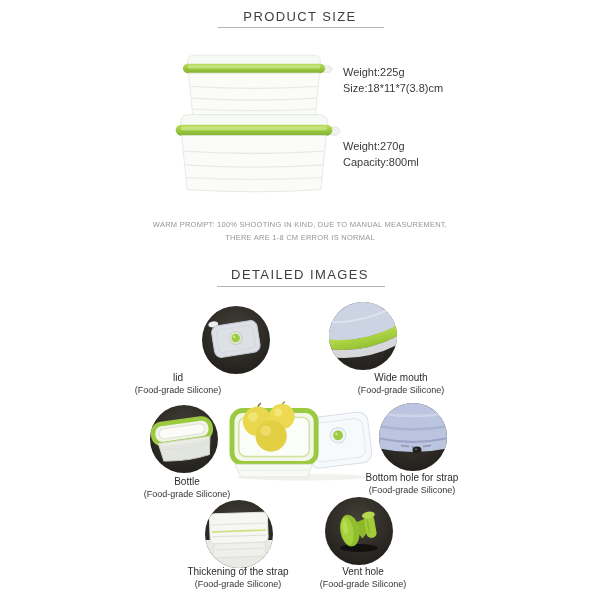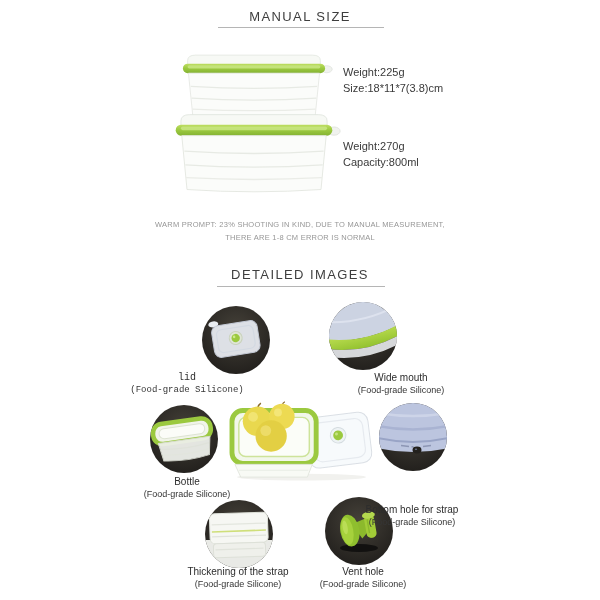--- a/index.html
+++ b/index.html
@@ -16,21 +16,21 @@
   .dlabel { text-align:center; }
   .dlabel .t { font-size:10px; color:#2d2d2d; line-height:12px; }
   .dlabel .s { font-size:9px; color:#353535; line-height:12px; }
   svg { display:block; }
 </style>
 </head>
 <body>
 
 <div class="canvas">
 
-  <div class="abs sec-title" style="left:150px; top:9px; width:300px;">MANUAL SIZE</div>
+  <div class="abs sec-title" style="left:150px; top:9px; width:300px;">PRODUCT SIZE</div>
   <div class="abs sec-rule" style="left:218px; top:27px; width:166px;"></div>
 
   <div class="abs" style="left:175px; top:52px;">
     <svg width="158" height="72" viewBox="0 0 200 92" preserveAspectRatio="none">
       <defs>
         <linearGradient id="gband1" x1="0" y1="0" x2="0" y2="1">
           <stop offset="0" stop-color="#bede62"></stop>
             <stop offset="0.5" stop-color="#9bc93f"></stop>
             <stop offset="1" stop-color="#84b233"></stop>
         </linearGradient>
@@ -70,21 +70,21 @@
     <div>Weight:225g</div>
     <div>Size:18*11*7(3.8)cm</div>
   </div>
 
   <div class="abs spec" style="left:343px; top:139px;">
     <div>Weight:270g</div>
     <div>Capacity:800ml</div>
   </div>
 
   <div class="abs warm" style="left:130px; top:219px; width:340px;">
-    <div>WARM PROMPT: 23% SHOOTING IN KIND, DUE TO MANUAL MEASUREMENT,</div>
+    <div>WARM PROMPT: 100% SHOOTING IN KIND, DUE TO MANUAL MEASUREMENT,</div>
     <div>THERE ARE 1-8 CM ERROR IS NORMAL</div>
   </div>
 
   <div class="abs sec-title" style="left:150px; top:267px; width:300px;">DETAILED IMAGES</div>
   <div class="abs sec-rule" style="left:217px; top:286px; width:168px;"></div>
 
   <div class="abs" style="left:202px; top:306px;">
     <svg width="68" height="68" viewBox="0 0 68 68">
       <defs>
         <radialGradient id="dg1" cx="0.5" cy="0.35" r="0.8">
@@ -253,36 +253,36 @@
       <circle cx="28.5" cy="28.5" r="5" fill="#f2e679" opacity="0.85"></circle>
       <circle cx="58" cy="28" r="13" fill="#edda52"></circle>
       <circle cx="54" cy="24" r="4" fill="#f4e87e" opacity="0.85"></circle>
       <circle cx="47" cy="48" r="16" fill="#e3cf43"></circle>
       <circle cx="41.5" cy="42.5" r="5.5" fill="#eede6f" opacity="0.85"></circle>
       <path d="M10 77 L89 77 L84 90 L16 90 Z" fill="#f8faf5" stroke="#e2e6de" stroke-width="1"></path>
       <path d="M14 83 L85 83" stroke="#e9ece5" stroke-width="1.2" fill="none"></path>
     </svg>
   </div>
 
-  <div class="abs dlabel" style="left:117px; top:372px; width:140px;font-family:Liberation Mono, monospace;">
+  <div class="abs dlabel" style="left:108px; top:372px; width:140px;">
     <div class="t">lid</div>
     <div class="s">(Food-grade Silicone)</div>
   </div>
 
   <div class="abs dlabel" style="left:331px; top:372px; width:140px;">
     <div class="t">Wide mouth</div>
     <div class="s">(Food-grade Silicone)</div>
   </div>
 
   <div class="abs dlabel" style="left:117px; top:476px; width:140px;">
     <div class="t">Bottle</div>
     <div class="s">(Food-grade Silicone)</div>
   </div>
 
-  <div class="abs dlabel" style="left:332px; top:504px; width:160px;">
+  <div class="abs dlabel" style="left:332px; top:472px; width:160px;">
     <div class="t">Bottom hole for strap</div>
     <div class="s">(Food-grade Silicone)</div>
   </div>
 
   <div class="abs dlabel" style="left:163px; top:566px; width:150px;">
     <div class="t">Thickening of the strap</div>
     <div class="s">(Food-grade Silicone)</div>
   </div>
 
   <div class="abs dlabel" style="left:288px; top:566px; width:150px;">

